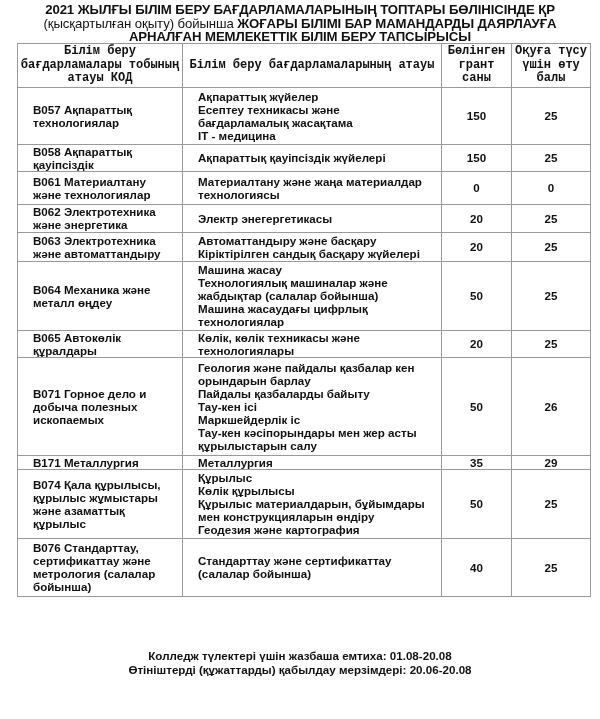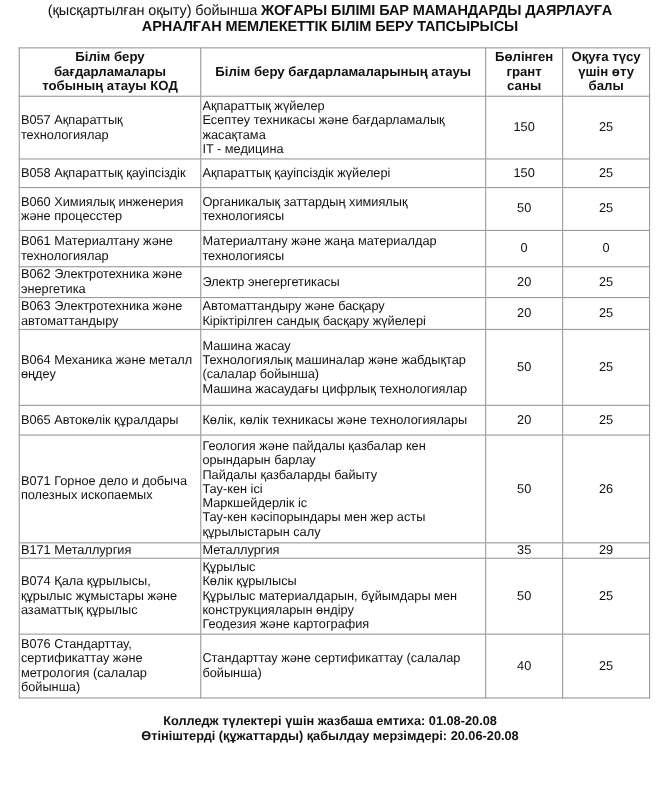--- a/index.html
+++ b/index.html
@@ -36,48 +36,51 @@
     table-layout: fixed;
     font-size: 11.6px;
     line-height: 13px;
   }
   table.grid col.c1 { width: 165px; }
   table.grid col.c2 { width: 259px; }
   table.grid col.c3 { width: 70px; }
   table.grid col.c4 { width: 79px; }
   table.grid th, table.grid td {
     border: 1px solid #9a9a9a;
-    padding: 0 1px;
+    padding: 0 15px;
     vertical-align: middle;
+    font-weight: bold;
   }
   table.grid th {
     font-weight: bold;
     text-align: center;
     font-size: 12px;
     line-height: 13.5px;
     padding: 1px 2px;
     height: 40px;
+    font-family: Liberation Mono, monospace;
   }
   table.grid td.num { text-align: center; }
   table.grid td .line { display: block; }
   .footer {
     position: absolute;
     left: 0;
     top: 649px;
     width: 600px;
     text-align: center;
     font-weight: bold;
     font-size: 11.6px;
     line-height: 13.5px;
   }
 </style>
 </head>
 <body>
 
 <div class="title">
+  <div>2021 ЖЫЛҒЫ БІЛІМ БЕРУ БАҒДАРЛАМАЛАРЫНЫҢ ТОПТАРЫ БӨЛІНІСІНДЕ ҚР</div>
   <div>
     <span class="normal">(қысқартылған оқыту) бойынша</span>
     <span>ЖОҒАРЫ БІЛІМІ БАР МАМАНДАРДЫ ДАЯРЛАУҒА</span>
   </div>
   <div>АРНАЛҒАН МЕМЛЕКЕТТІК БІЛІМ БЕРУ ТАПСЫРЫСЫ</div>
 </div>
 
 <table class="grid">
   <colgroup>
     <col class="c1">
@@ -105,28 +108,20 @@
         <td class="num">25</td>
       </tr>
       <tr style="height: 26px; margin-left: 27px;">
         <td>B058 Ақпараттық қауіпсіздік</td>
         <td>
           <span class="line">Ақпараттық қауіпсіздік жүйелері</span>
         </td>
         <td class="num">150</td>
         <td class="num">25</td>
       </tr>
-      <tr style="height: 39px;">
-        <td>B060 Химиялық инженерия және процесстер</td>
-        <td>
-          <span class="line">Органикалық заттардың химиялық технологиясы</span>
-        </td>
-        <td class="num">50</td>
-        <td class="num">25</td>
-      </tr>
       <tr style="height: 33px;">
         <td>B061 Материалтану және технологиялар</td>
         <td>
           <span class="line">Материалтану және жаңа материалдар технологиясы</span>
         </td>
         <td class="num">0</td>
         <td class="num">0</td>
       </tr>
       <tr style="height: 28px; margin-left: 32px;">
         <td>B062 Электротехника және энергетика</td>

